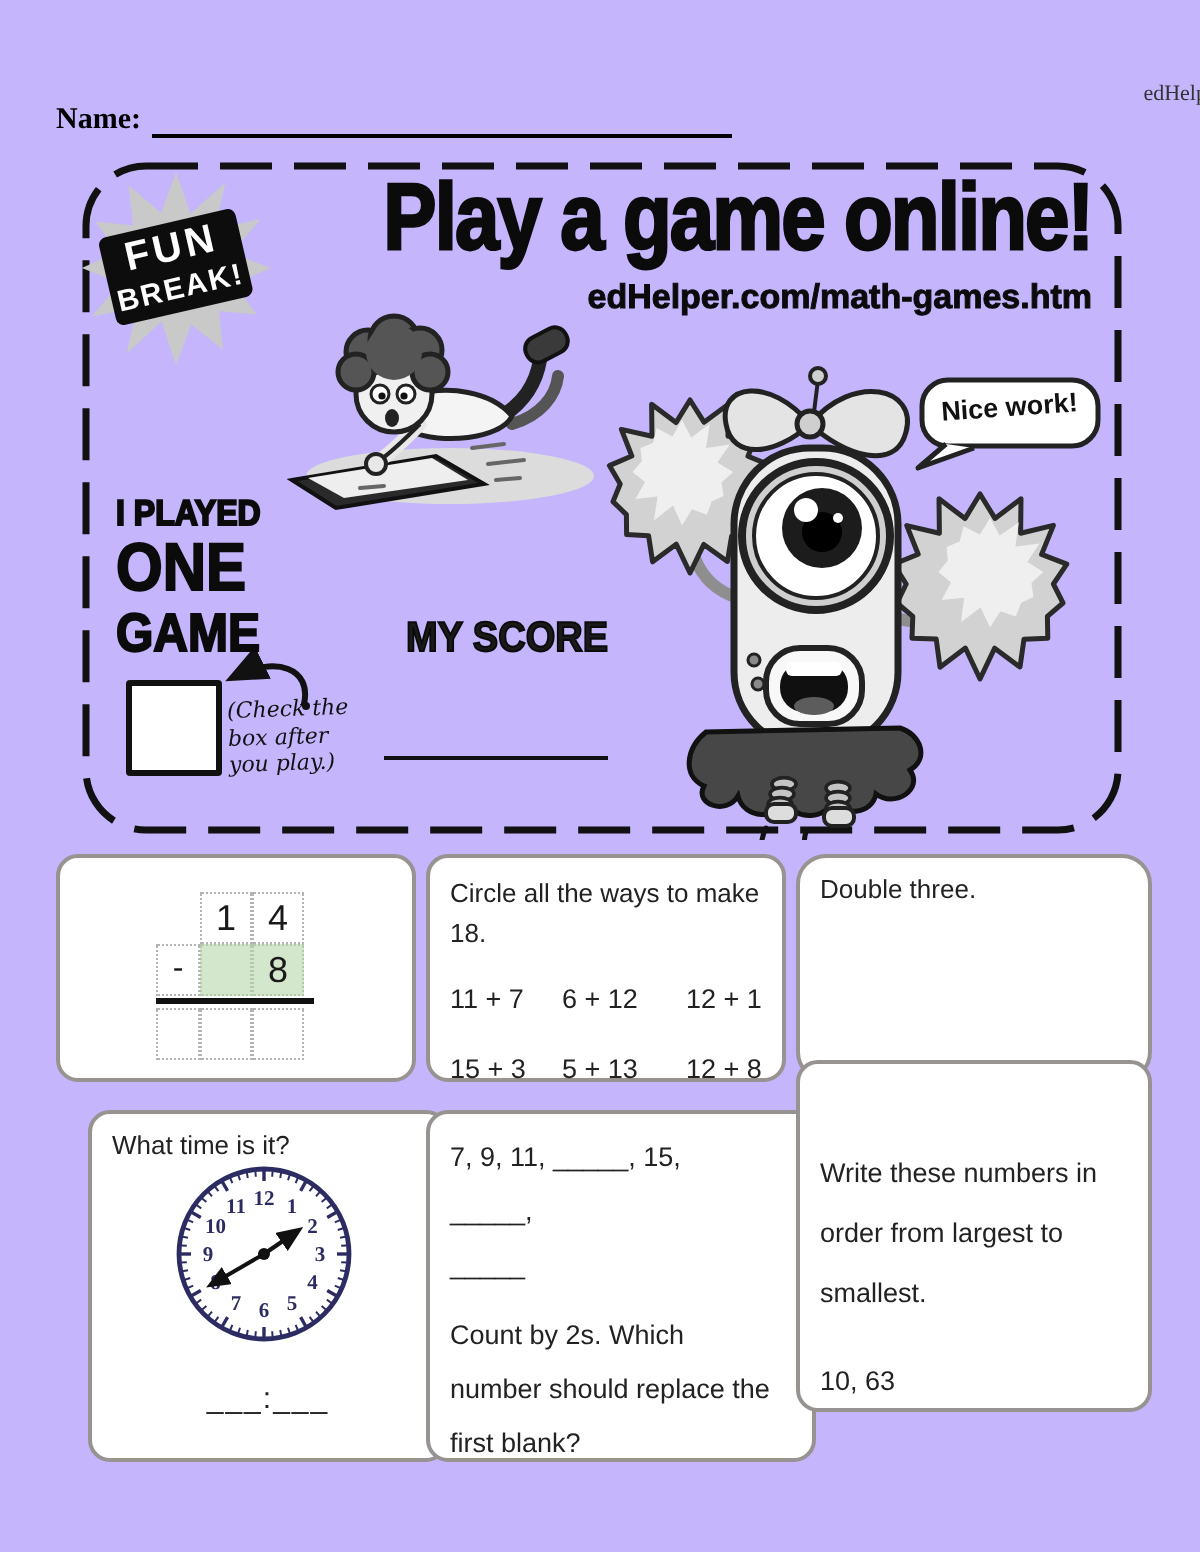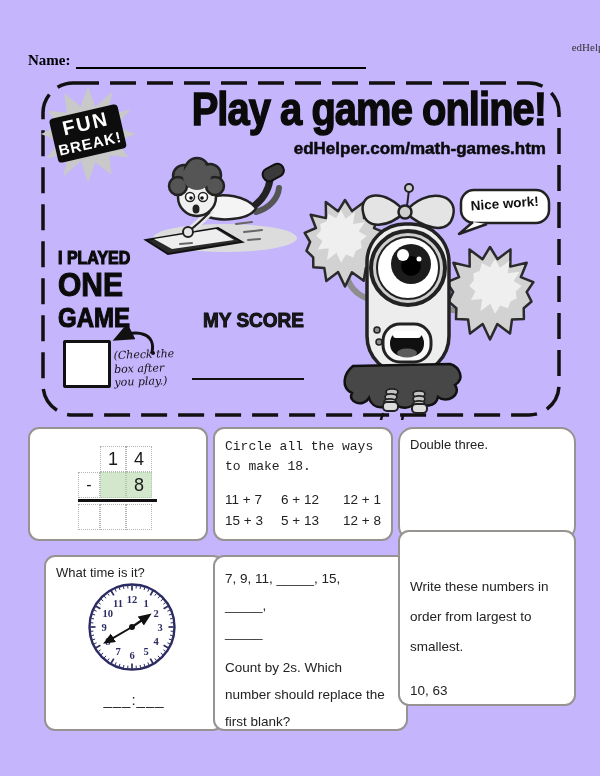--- a/index.html
+++ b/index.html
@@ -46,22 +46,22 @@
   .sub-grid{position:absolute;left:48px;top:17px;}
   .sub-row{display:flex;}
   .cell{width:26px;height:26px;box-sizing:border-box;border:1.5px dotted #b3b3b3;
         display:flex;align-items:center;justify-content:center;font-size:18px;color:#1a1a1a;}
   .cell.sign{width:22px;font-size:16px;}
   .cell.ghost{border:none;width:22px;}
   .cell.hl{border-color:#b3c9ad;}
   .sub-line{width:79px;height:3px;background:#111;margin:1px 0 2px 0;}
 
   
-  .m18-prompt{width:160px;line-height:1.5;font-family:Liberation Mono, monospace;}
-  .m18-grid{margin-top:16px;display:grid;grid-template-columns:56px 62px auto;row-gap:6px;font-size:13.5px;}
+  .m18-prompt{width:160px;line-height:1.5;}
+  .m18-grid{margin-top:16px;display:grid;grid-template-columns:56px 62px auto;row-gap:20px;font-size:13.5px;}
 
   
   .clock-svg{position:absolute;left:38px;top:22px;}
   .time-blank{position:absolute;left:0;top:134px;width:100%;text-align:center;font-size:15px;letter-spacing:1px;}
 
   
   .seq{line-height:27px;font-size:13.5px;width:160px;}
   .seq .q{margin-top:8px;line-height:27px;}
 
   

